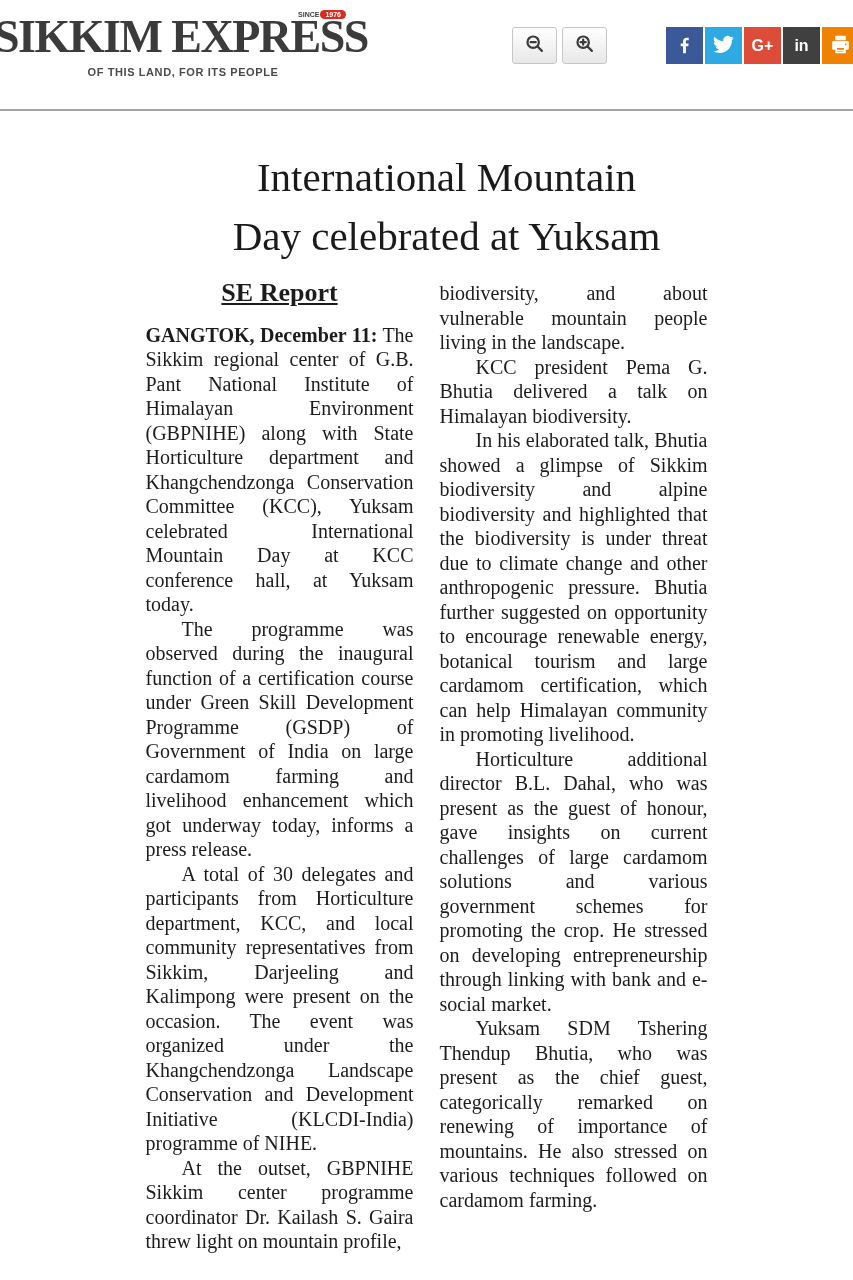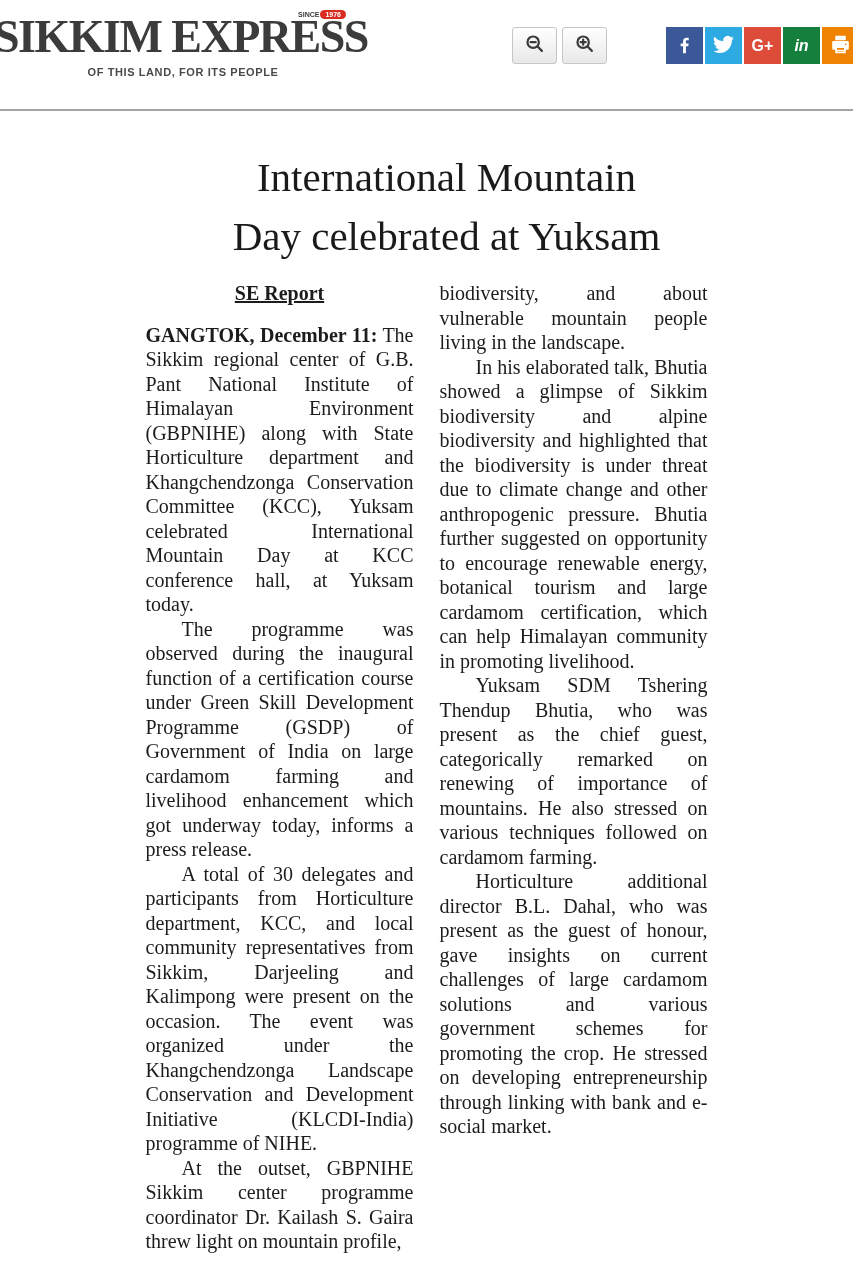--- a/index.html
+++ b/index.html
@@ -36,21 +36,21 @@
   .share-btn svg { width:21px; height:21px; fill:#ffffff; }
   .share-txt { font-family:"Liberation Sans",sans-serif; font-weight:700; font-size:16px; color:#fff; }
 
   
   .article-title { text-align:center; font-weight:400; font-size:41px; line-height:59px;
     color:#1a1a1a; margin:37px 0 15px 0;padding-left:40px; }
 
   .columns { width:562px; margin:0 auto; display:flex; gap:26px; }
   .col { width:268px; font-size:20px; line-height:24.5px; text-align:justify; color:#1c1c1c; }
 
-  .byline { text-align:center; font-weight:700; text-decoration:underline; font-size:20px;
+  .byline { text-align:center; font-weight:700; text-decoration:underline; font-size:26px;
     margin-bottom:17px; }
   .col p { margin:0; }
   .col p.indent { text-indent:36px; }
   .lead { font-weight:700;margin-top:24px; }
 </style>
 </head>
 <body>
 
 <div class="header">
 
@@ -98,21 +98,21 @@
     <button class="share-btn" style="background: rgb(44, 170, 225);">
       <span>
         <svg viewBox="0 0 24 24">
             <path d="M23.95 4.57a10 10 0 0 1-2.82.77 4.96 4.96 0 0 0 2.16-2.72c-.95.56-2 .96-3.12 1.19a4.92 4.92 0 0 0-8.38 4.48A13.94 13.94 0 0 1 1.64 3.16a4.92 4.92 0 0 0 1.52 6.57 4.9 4.9 0 0 1-2.23-.61v.06a4.92 4.92 0 0 0 3.95 4.83 4.9 4.9 0 0 1-2.21.08 4.93 4.93 0 0 0 4.6 3.42A9.87 9.87 0 0 1 0 19.54a13.9 13.9 0 0 0 7.55 2.21c9.05 0 14-7.5 14-13.99 0-.21 0-.42-.02-.63a10 10 0 0 0 2.42-2.56z"></path>
           </svg>
       </span>
     </button>
     <button class="share-btn" style="background: rgb(221, 75, 57);">
       <span class="share-txt">G+</span>
     </button>
-    <button class="share-btn" style="background: #15803d; font-style: italic;">
+    <button class="share-btn" style="background: #404040;">
       <span class="share-txt">in</span>
     </button>
     <button class="share-btn" style="background: rgb(239, 130, 0);">
       <span>
         <svg viewBox="0 0 24 24">
             <path d="M6 2h12v5H6V2zm-2 6h16a1.5 1.5 0 0 1 1.5 1.5v7A1.5 1.5 0 0 1 20 18h-2v4H6v-4H4a1.5 1.5 0 0 1-1.5-1.5v-7A1.5 1.5 0 0 1 4 8zm4 8v4h8v-4H8zm10-5.2a1 1 0 1 0 0 2 1 1 0 0 0 0-2zM8 18h8v1.5H8V18zm0 2.2h8v1.2H8v-1.2z"></path>
           </svg>
       </span>
     </button>
   </div>
@@ -129,19 +129,20 @@
     <div class="col">
       <div class="byline">SE Report</div>
       <p><span class="lead">GANGTOK, December 11:</span> <span>The Sikkim regional center of G.B. Pant National Institute of Himalayan Environment (GBPNIHE) along with State Horticulture department and Khangchendzonga Conservation Committee (KCC), Yuksam celebrated International Mountain Day at KCC conference hall, at Yuksam today.</span></p>
       <p class="indent">The programme was observed during the inaugural function of a certification course under Green Skill Development Programme (GSDP) of Government of India on large cardamom farming and livelihood enhancement which got underway today, informs a press release.</p>
       <p class="indent">A total of 30 delegates and participants from Horticulture department, KCC, and local community representatives from Sikkim, Darjeeling and Kalimpong were present on the occasion. The event was organized under the Khangchendzonga Landscape Conservation and Development Initiative (KLCDI-India) programme of NIHE.</p>
       <p class="indent">At the outset, GBPNIHE Sikkim center programme coordinator Dr. Kailash S. Gaira threw light on mountain profile,</p>
     </div>
 
     <div class="col">
       <p>biodiversity, and about vulnerable mountain people living in the landscape.</p>
+      <p class="indent">KCC president Pema G. Bhutia delivered a talk on Himalayan biodiversity.</p>
       <p class="indent">In his elaborated talk, Bhutia showed a glimpse of Sikkim biodiversity and alpine biodiversity and highlighted that the biodiversity is under threat due to climate change and other anthropogenic pressure. Bhutia further suggested on opportunity to encourage renewable energy, botanical tourism and large cardamom certification, which can help Himalayan community in promoting livelihood.</p>
+      <p class="indent">Horticulture additional director B.L. Dahal, who was present as the guest of honour, gave insights on current challenges of large cardamom solutions and various government schemes for promoting the crop. He stressed on developing entrepreneurship through linking with bank and e-social market.</p>
       <p class="indent">Yuksam SDM Tshering Thendup Bhutia, who was present as the chief guest, categorically remarked on renewing of importance of mountains. He also stressed on various techniques followed on cardamom farming.</p>
-      <p class="indent">Horticulture additional director B.L. Dahal, who was present as the guest of honour, gave insights on current challenges of large cardamom solutions and various government schemes for promoting the crop. He stressed on developing entrepreneurship through linking with bank and e-social market.</p>
     </div>
 
   </div>
 </div>
 
 </body></html>

